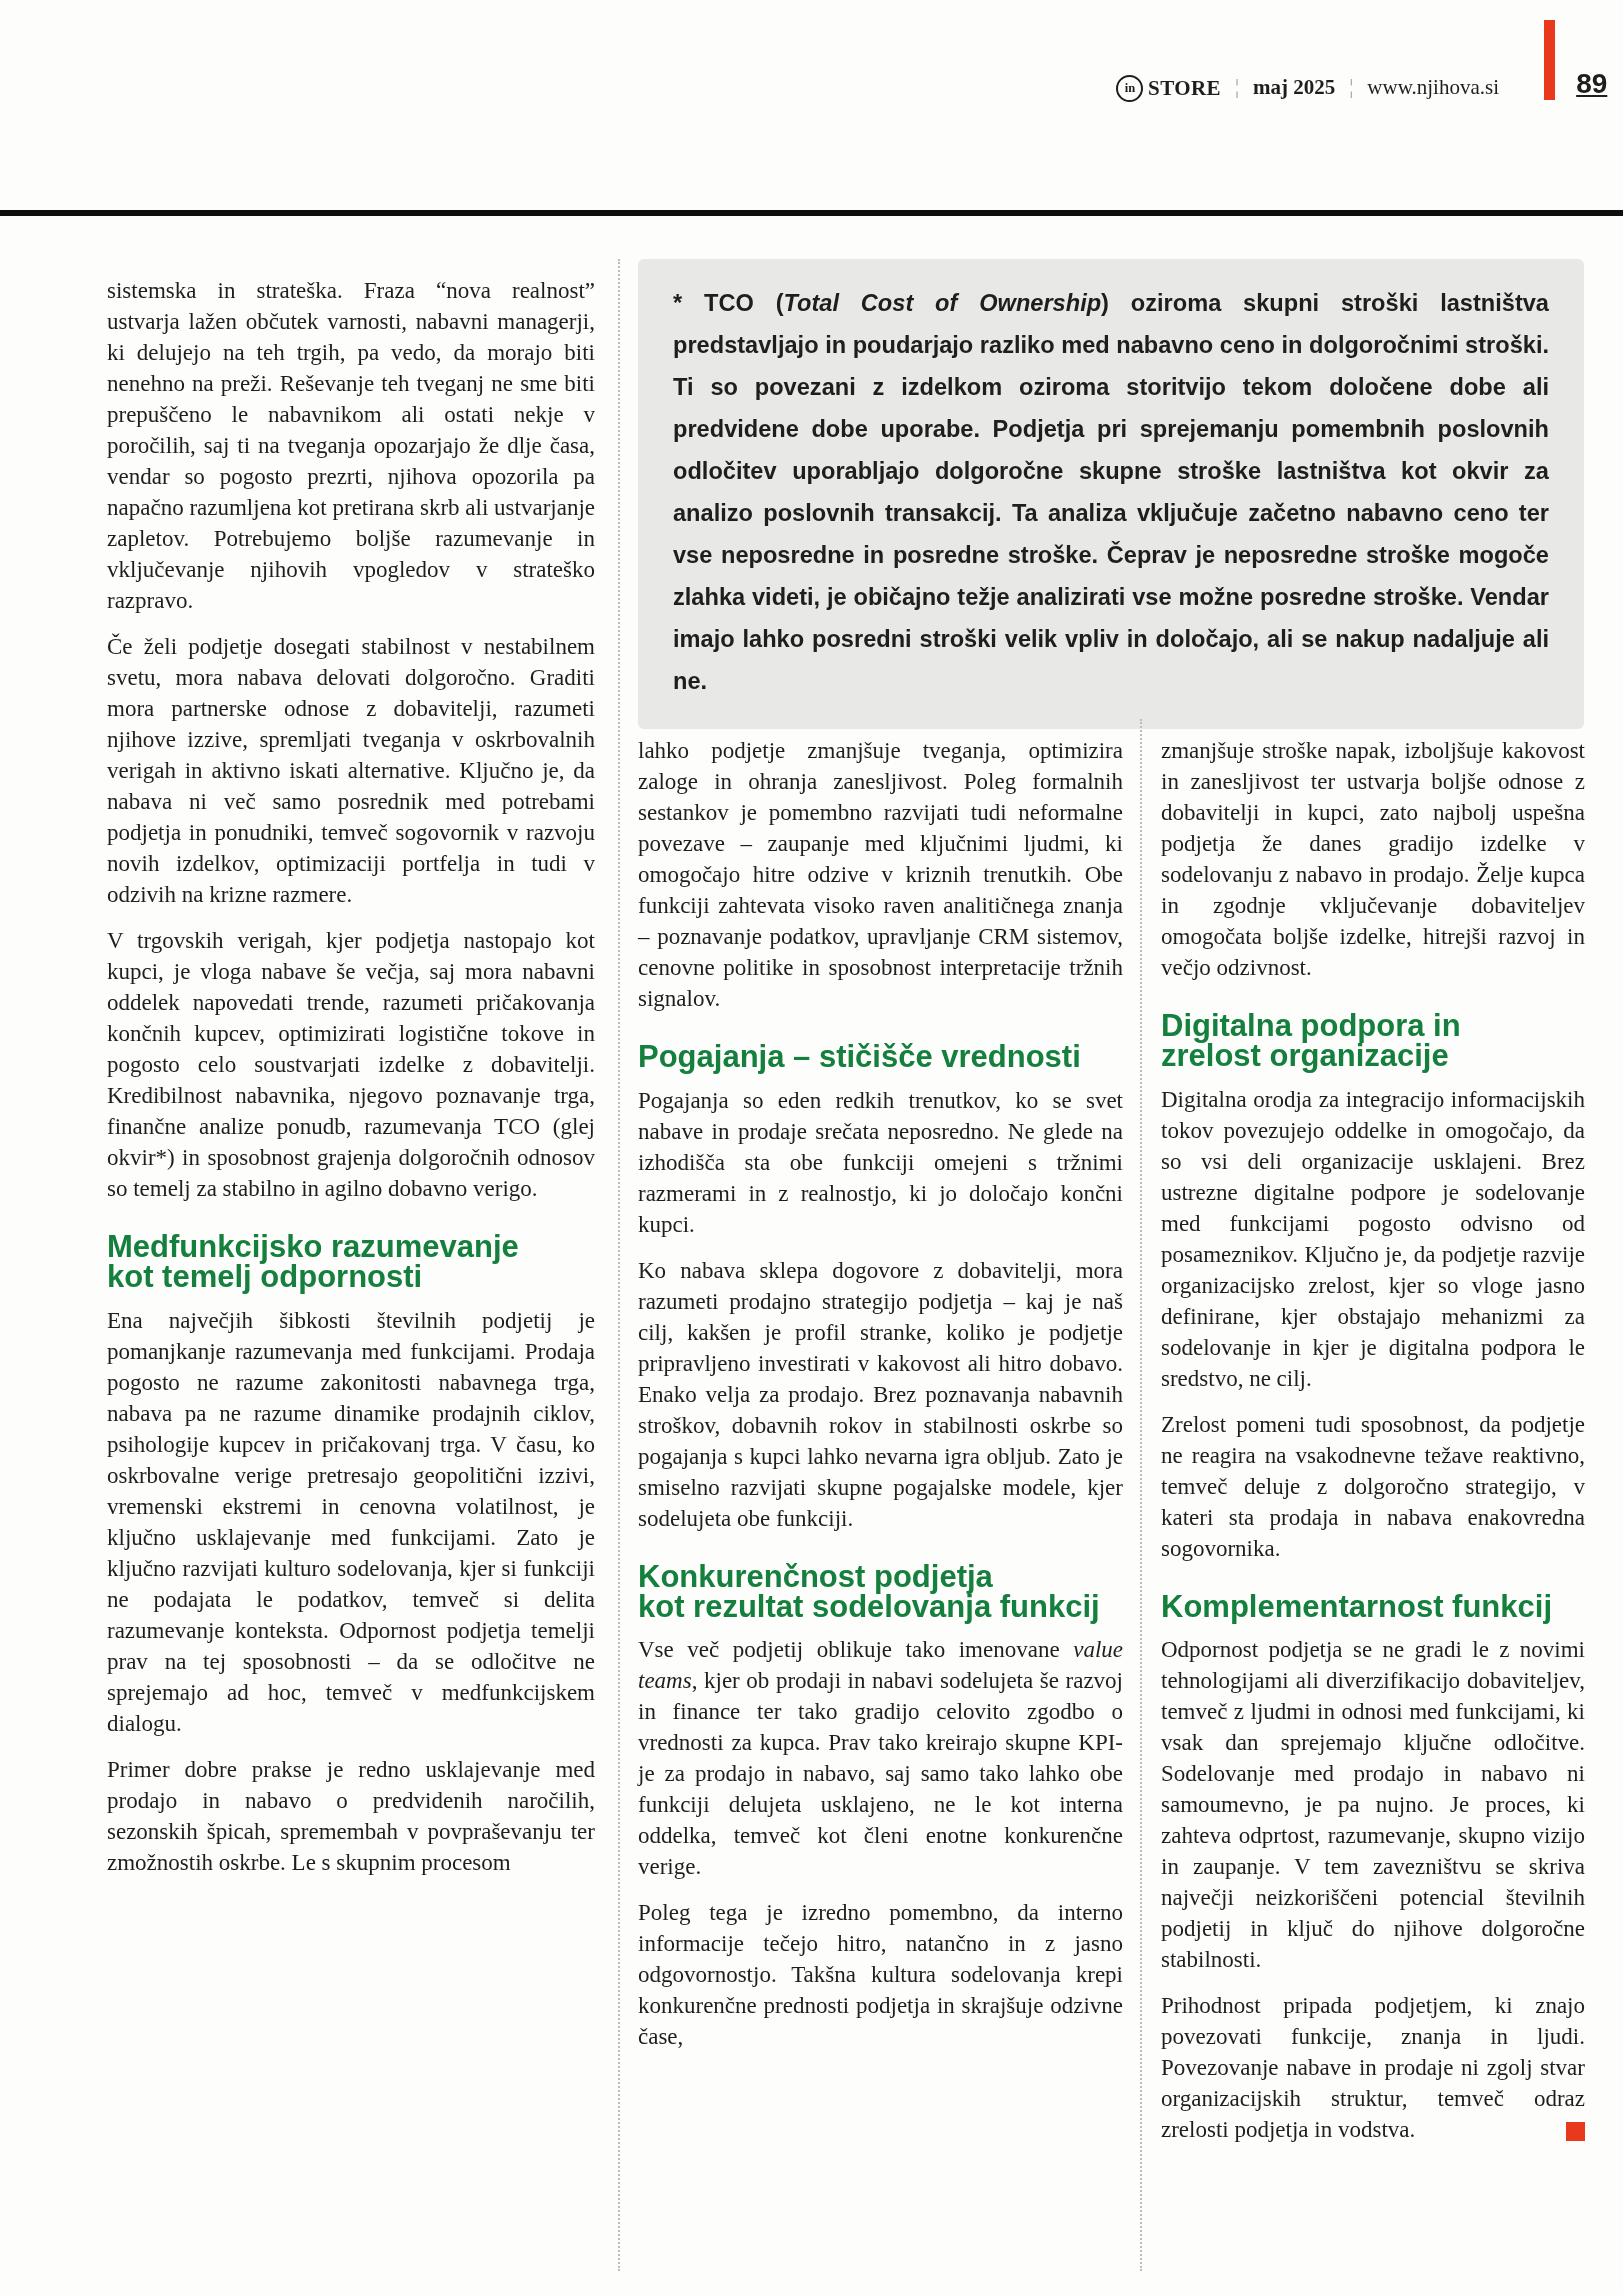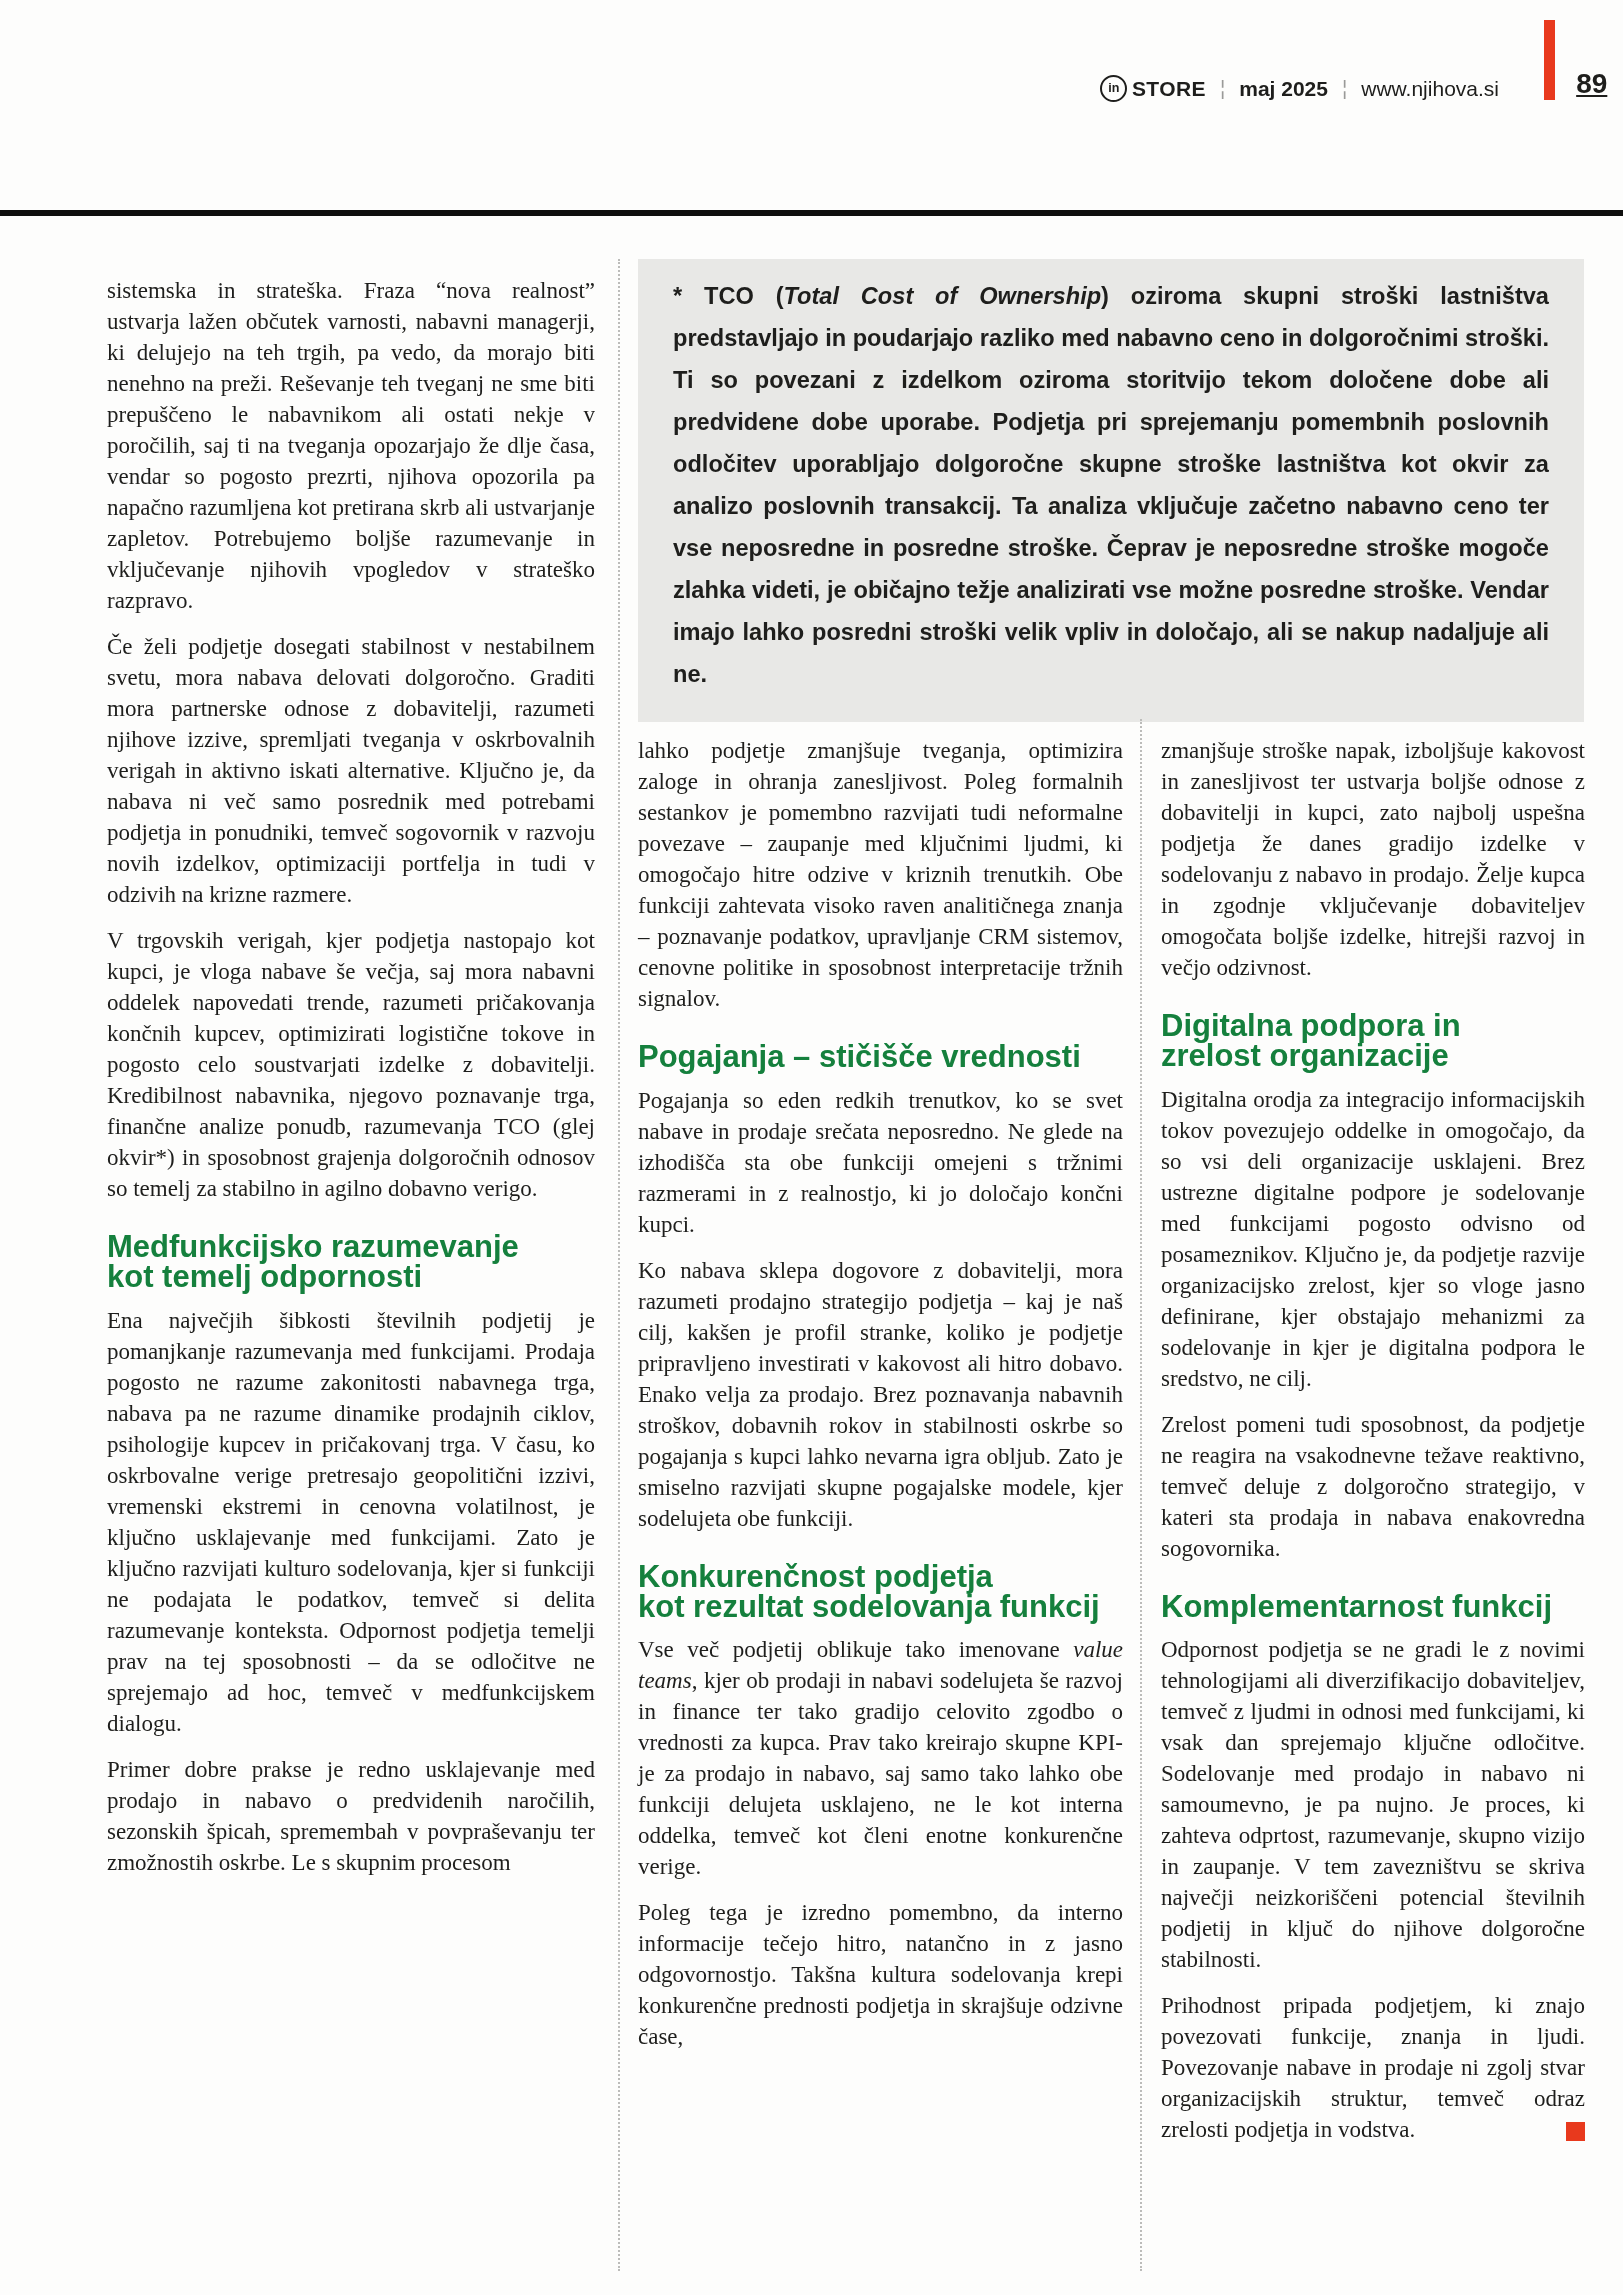--- a/index.html
+++ b/index.html
@@ -13,23 +13,22 @@
     font-family: "Liberation Serif", serif;
     color: #1e1e1c;
   }
 
   
   .header-meta {
     position: absolute;
     top: 75px;
     right: 124px;
     display: flex;
-    align-items: center;
     gap: 14px;
-    font-family: Liberation Sans, sans-serif;
+    font-family: Liberation Serif, serif;
     font-size: 21px;
     color: #1e1e1c;
     white-space: nowrap;
   }
   .logo { display: inline-flex; align-items: center; gap: 4.7px; }
   .logo-circle {
     width: 27px; height: 27px;
     border: 2.4px solid #1e1e1c;
     border-radius: 50%;
     display: inline-flex; align-items: center; justify-content: center;
@@ -56,27 +55,28 @@
     width: 1623px; height: 5.5px;
     background: #0f0f0e;
   }
 
   
   .tco-box {
     position: absolute;
     left: 638px; top: 259px;
     width: 946px;
     background: #e8e8e6;
-    padding: 16px 35px 27px 35px;
+    padding: 23px 35px 27px 35px;
     font-family: "Liberation Sans", sans-serif;
     font-weight: 700;
     font-size: 23.6px;
     line-height: 42px;
     color: #1e1e1c;
     text-align: justify;
+    border-radius: 6px;
   }
   .tco-box .term { font-style: italic; }
 
   
   .col { position: absolute; }
   .col-1 { left: 107px;  top: 259px; width: 488px; }
   .col-2 { left: 638px;  top: 719px; width: 485px; }
   .col-3 { left: 1161px; top: 719px; width: 424px; }
 
   .col p {

